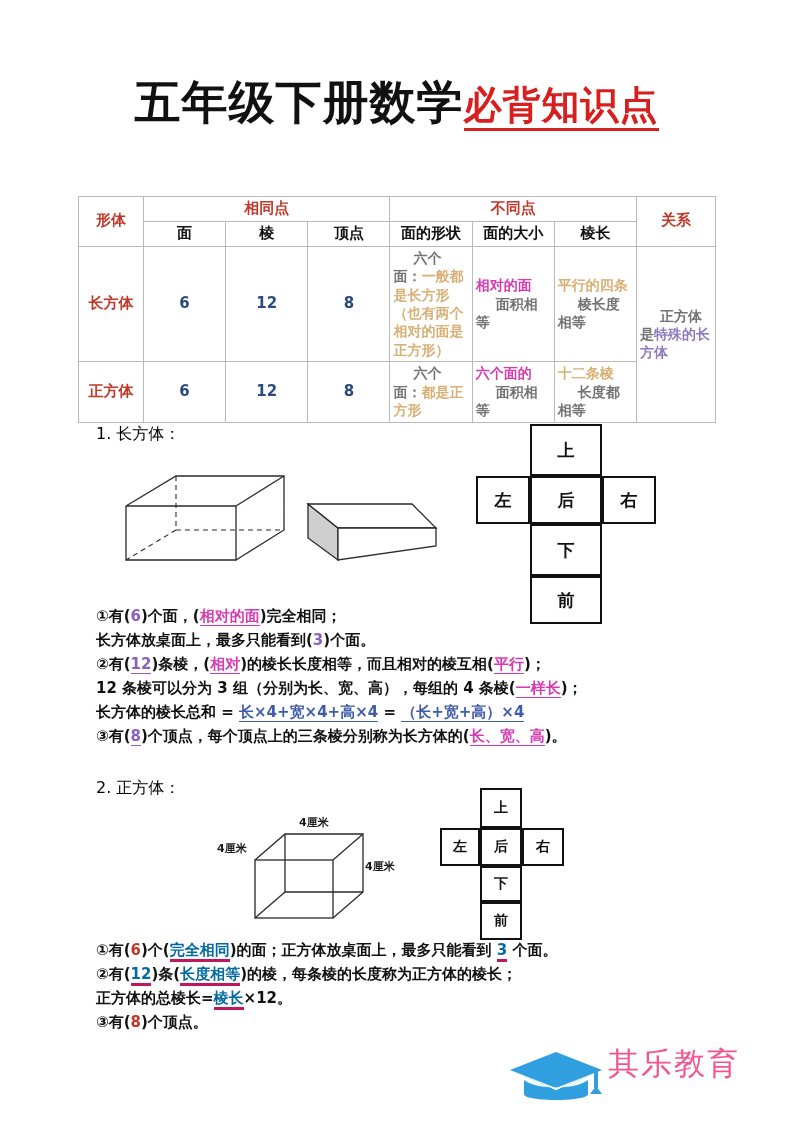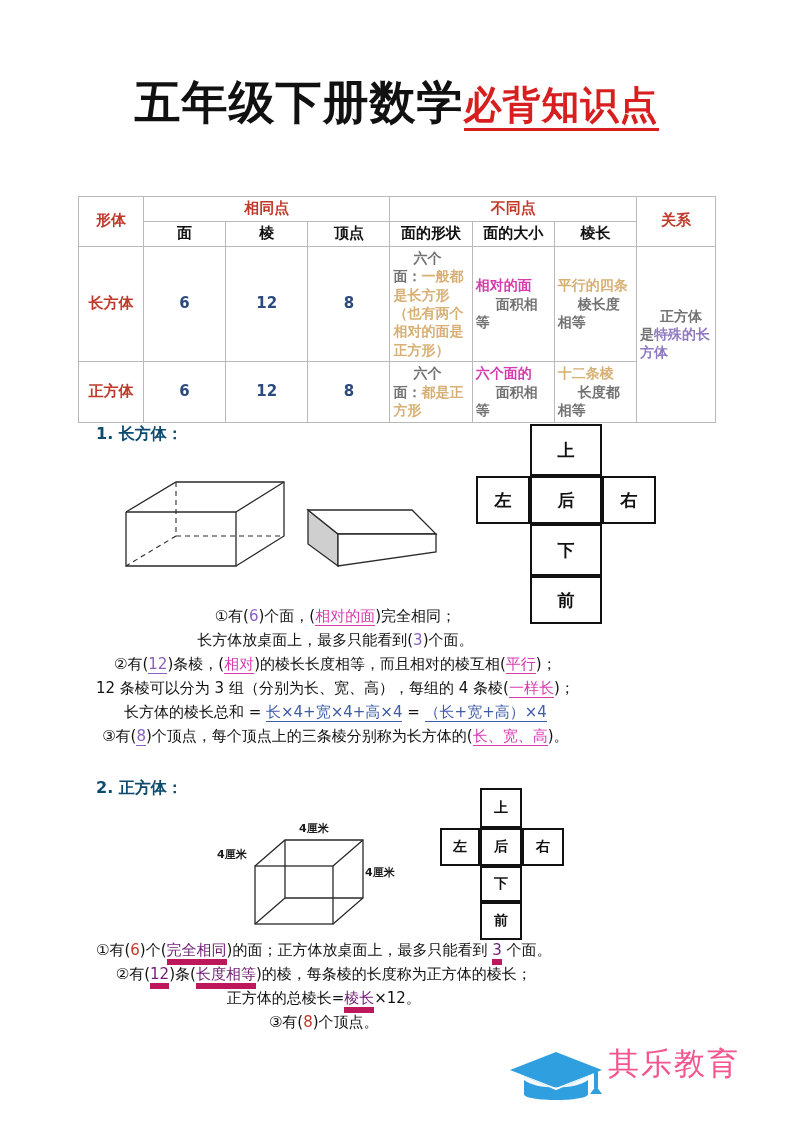--- a/index.html
+++ b/index.html
@@ -53,53 +53,53 @@
   .cell-text{font-size:14px;text-align:left;}
   .w-form{width:58px;}
   .w-small{width:37px;}
   .w-shape{width:190px;}
   .w-size{width:104px;}
   .w-edge{width:112px;}
   .w-rel{width:72px;}
 
   
   .sub-heading{
-    position:absolute;font-size:16px;font-weight:bold;color:#0c4a6e;
+    position:absolute;font-size:16px;font-weight:normal;color:#000000;
   }
   #sub1{left:96px;top:424px;}
   #sub2{left:96px;top:778px;}
 
   
-  .fig{position:absolute;margin-top:6px;}
+  .fig{position:absolute;}
   #fig-wire{left:118px;top:468px;}
   #fig-solid{left:300px;top:482px;}
   #fig-cube{left:215px;top:808px;}
 
   
   .net{position:absolute;}
   .net .cell{
     position:absolute;border:2px solid #111;background:#fff;
     display:flex;align-items:center;justify-content:center;
     font-weight:bold;color:#111;box-sizing:border-box;
   }
   #net-big{left:476px;top:424px;width:180px;height:180px;}
   #net-big .cell{font-size:17px;}
   #net-small{left:440px;top:788px;width:130px;height:146px;}
   #net-small .cell{font-size:14px;}
 
   
   .para{
     position:absolute;font-size:15px;line-height:24px;color:#111;
-    font-weight:normal;white-space:nowrap;text-align:center;
+    font-weight:bold;white-space:nowrap;
   }
   #para1{left:96px;top:604px;}
   #para2{left:96px;top:938px;}
   .para .line{display:block;}
   .u-blue{color:#3f5ca8;border-bottom:1px solid #3f5ca8;}
-  .u-red{color:#701a75;border-bottom:6px solid #be185d;}
+  .u-red{color:#0369a1;border-bottom:3px solid #be185d;}
   .u-magenta{color:#d63bb0;border-bottom:1px solid #d63bb0;}
   .u-purple{color:#8a5fbd;border-bottom:1px solid #8a5fbd;}
   .plain-purple{color:#8a5fbd;}
   .plain-red{color:#c0392b;}
 
   
   .logo{position:absolute;left:508px;top:1046px;width:272px;height:66px;}
   .logo-cap{position:absolute;left:0;top:4px;width:96px;height:58px;}
   .logo-txt{position:absolute;left:100px;top:0px;}
   .logo-name{

